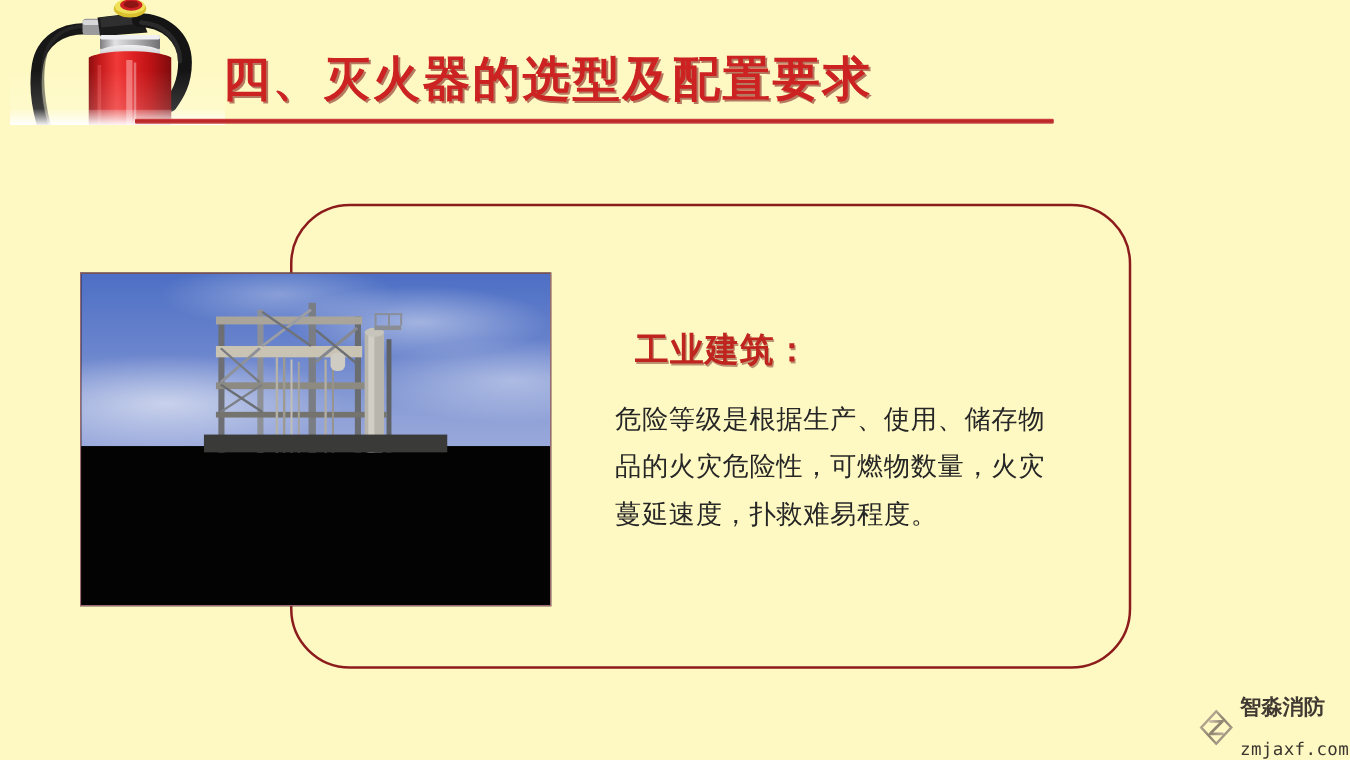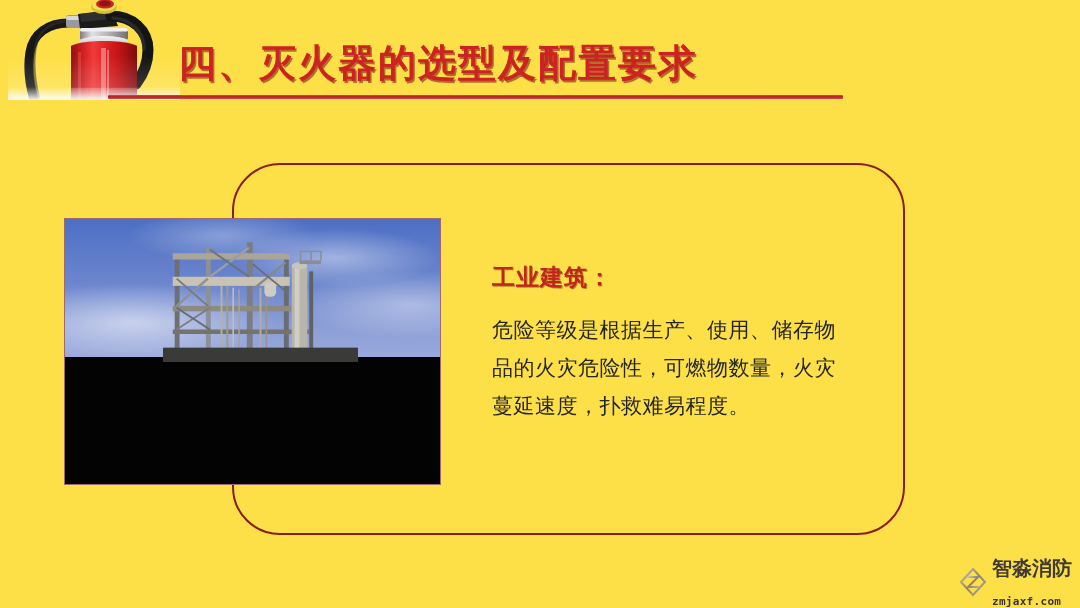--- a/index.html
+++ b/index.html
@@ -12,21 +12,21 @@
     background: #ffffff;
     font-family: "Liberation Sans", "DejaVu Sans", sans-serif;
     overflow: hidden;
     position: relative;
   }
   #slide {
     position: absolute;
     left: 0; top: 0;
     width: 1080px;
     height: 608px;
-    background: #fde047;
+    background: #fef9c3;
     overflow: hidden;
   }
 
   
   #header {
     position: absolute;
     left: 0; top: 0;
     width: 1080px;
     height: 110px;
   }
@@ -117,25 +117,25 @@
   }
 
   
   #text-block {
     position: absolute;
     left: 492px;
     top: 262px;
     width: 350px;
   }
   #body-heading {
-    font-size: 23px;
+    font-size: 27px;
     font-weight: bold;
     color: #c0241f;
     letter-spacing: 1px;
-    margin: 0 0 18px 0;
+    margin: 0 0 18px 16px;
     text-shadow: 1px 1px 0 rgba(110,20,18,0.45);
     font-family: Liberation Serif, serif;
   }
   #body-paragraph {
     font-size: 21px;
     line-height: 38px;
     color: #262626;
     margin: 0;
     letter-spacing: 0.5px;
     font-family: "DejaVu Sans", "Liberation Sans", sans-serif;
@@ -157,33 +157,32 @@
     height: 30px;
     flex: 0 0 auto;
   }
   #watermark-words {
     display: flex;
     flex-direction: column;
     justify-content: center;
     line-height: 1;
   }
   #watermark-name {
-    font-size: 20px;
+    font-size: 17px;
     font-weight: bold;
     color: #403a33;
     letter-spacing: 0px;
     font-family: "DejaVu Sans", "Liberation Sans", sans-serif;
   }
   #watermark-url {
-    font-size: 11px;
+    font-size: 14px;
     color: #3b352f;
     letter-spacing: 0.3px;
     margin-top: 18px;
     font-family: "DejaVu Sans Mono", "Liberation Mono", monospace;
-    font-weight: bold;
   }
 </style>
 </head>
 <body>
 
 <div id="slide">
 
   <div id="header">
 
     <div id="extinguisher">

